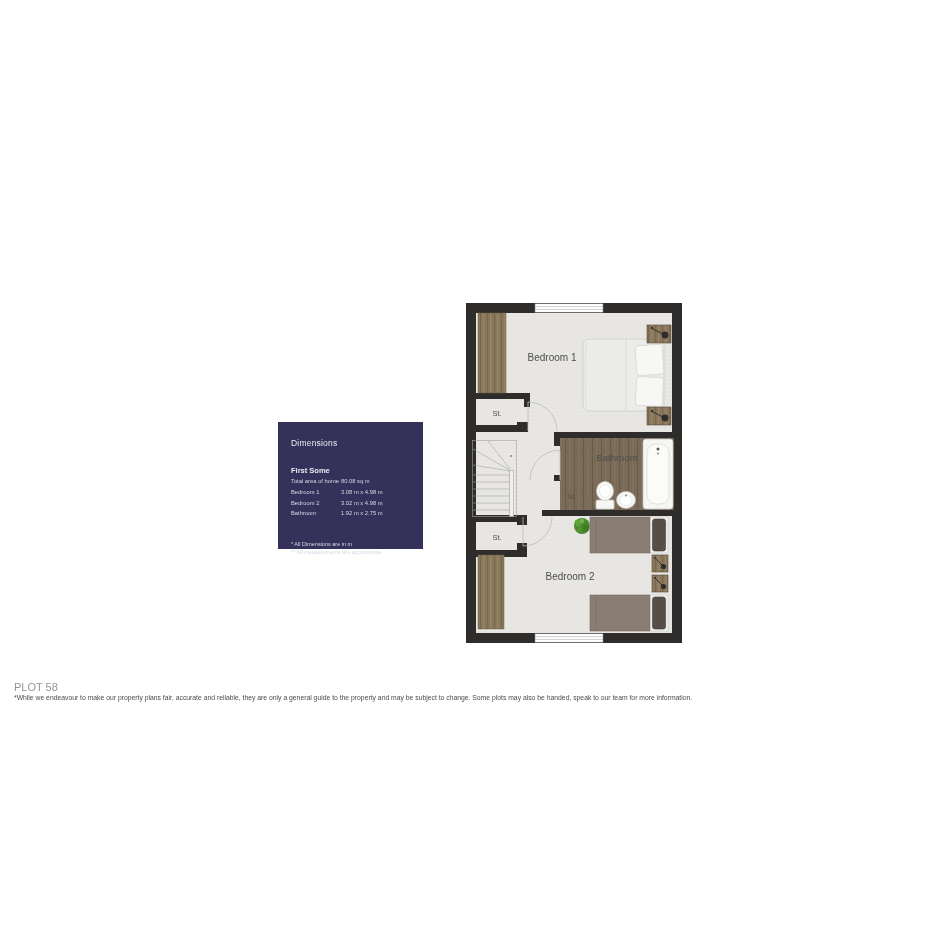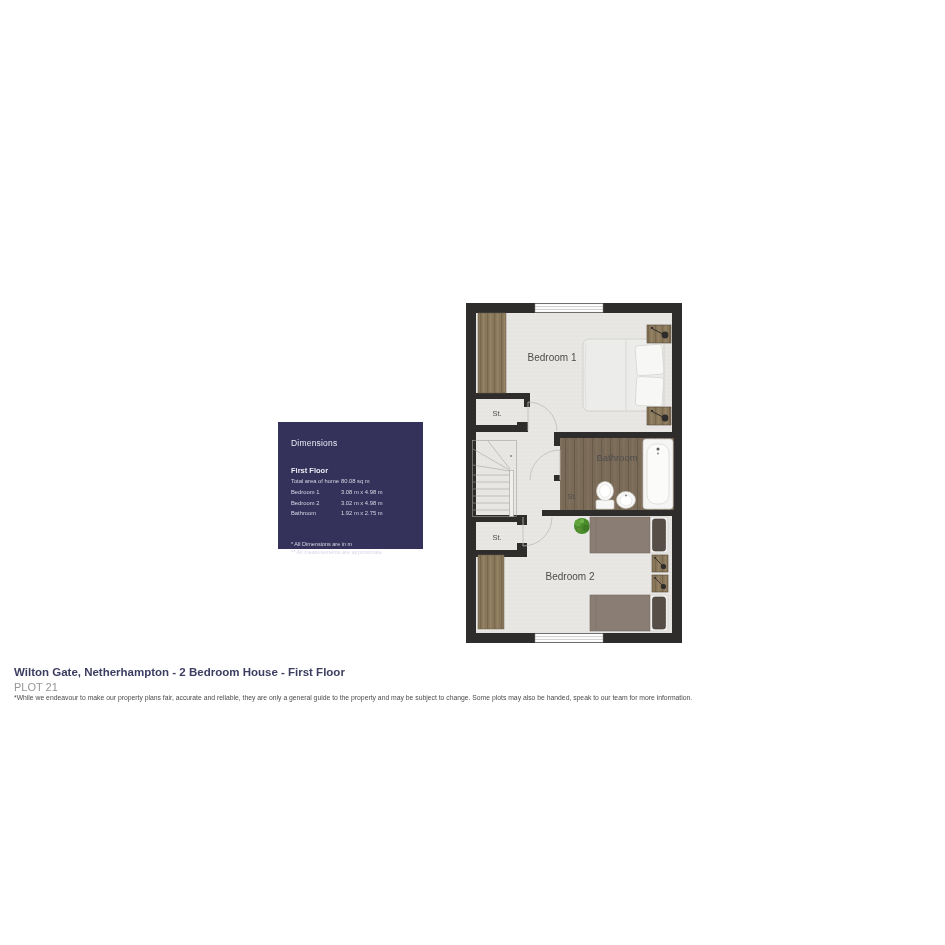--- a/index.html
+++ b/index.html
@@ -31,21 +31,21 @@
   .footer-disclaimer{position:absolute;left:14px;top:694px;font-size:6.8px;color:#4c4c4c;
                      width:920px;white-space:nowrap;}
 </style>
 </head>
 <body>
 
 <div class="page">
 
   <div class="dim-panel">
     <div class="dim-title">Dimensions</div>
-    <div class="dim-section">First Floor</div>
+    <div class="dim-section">First Some</div>
     <div class="dim-rows">
       <div class="dim-row">
         <span class="lbl">Total area of home</span>
         <span class="val">80.08 sq m</span>
       </div>
       <div class="dim-row">
         <span class="lbl">Bedroom 1</span>
         <span class="val">3.08 m x 4.98 m</span>
       </div>
       <div class="dim-row">
@@ -221,17 +221,16 @@
 
       <text x="86" y="58" text-anchor="middle" font-size="10" class="room-label">Bedroom 1</text>
       <text x="151" y="158" text-anchor="middle" font-size="9.5" class="room-label">Bathroom</text>
       <text x="104" y="277" text-anchor="middle" font-size="10" class="room-label">Bedroom 2</text>
       <text x="31" y="113" text-anchor="middle" font-size="7.5" class="room-label">St.</text>
       <text x="106" y="196" text-anchor="middle" font-size="7" class="room-label">St.</text>
       <text x="31" y="237" text-anchor="middle" font-size="7.5" class="room-label">St.</text>
     </svg>
   </div>
 
-  <div class="footer-title">Wilton Gate, Netherhampton - 2 Bedroom House - First Floor</div>
-  <div class="footer-plot">PLOT 21</div>
+  <div class="footer-plot">PLOT 58</div>
   <div class="footer-disclaimer">*While we endeavour to make our property plans fair, accurate and reliable, they are only a general guide to the property and may be subject to change. Some plots may also be handed, speak to our team for more information.</div>
 
 </div>
 
 </body></html>

